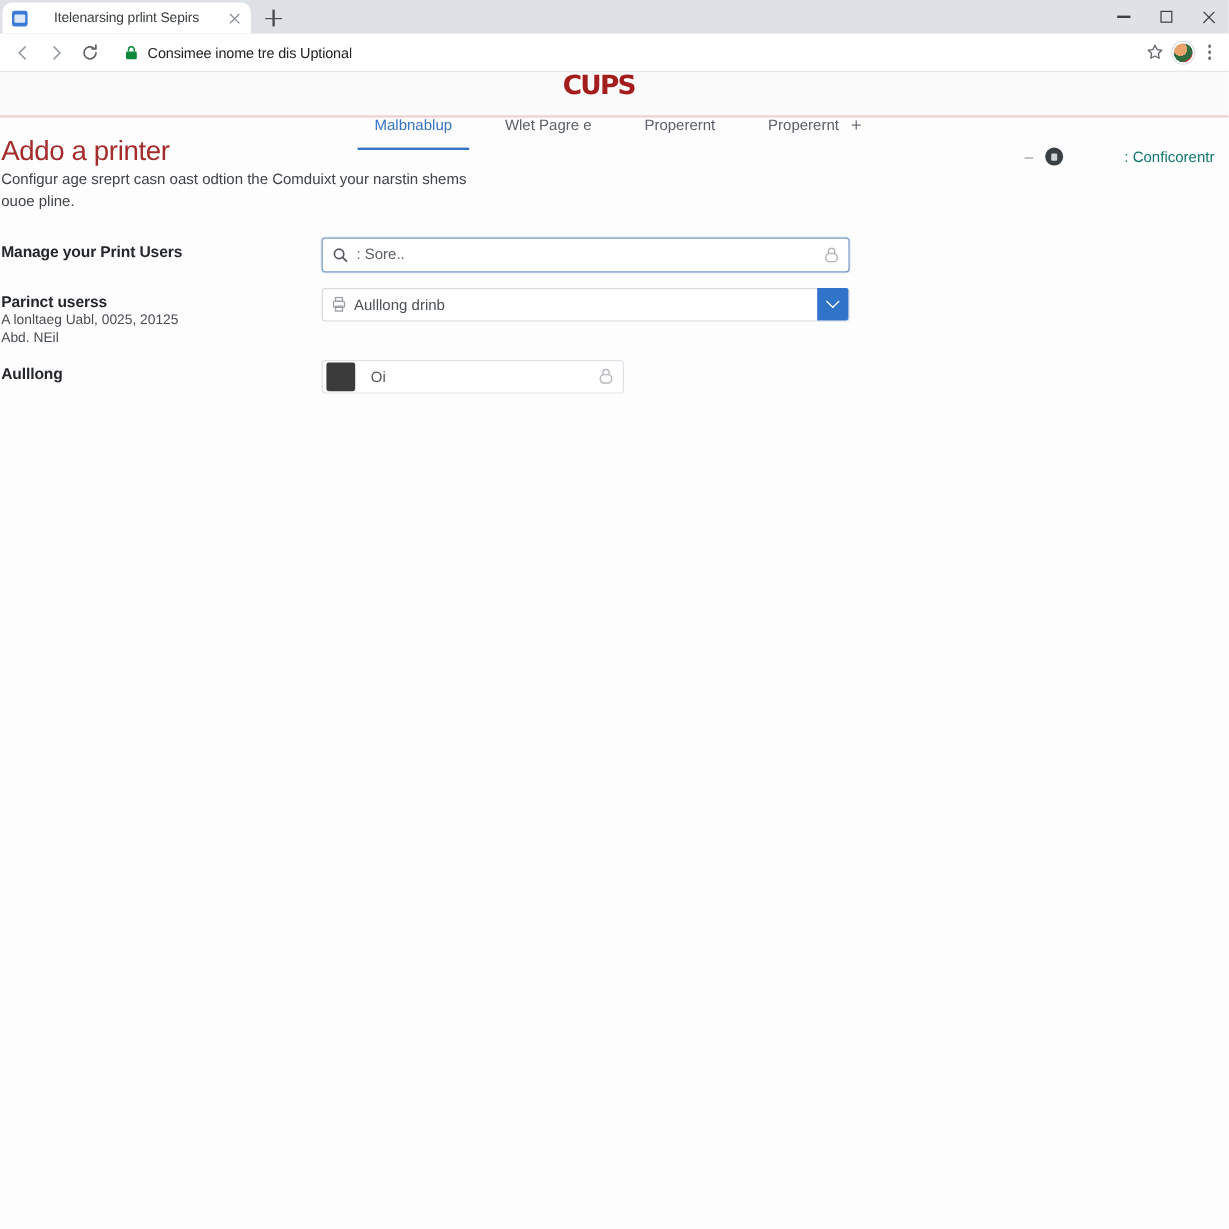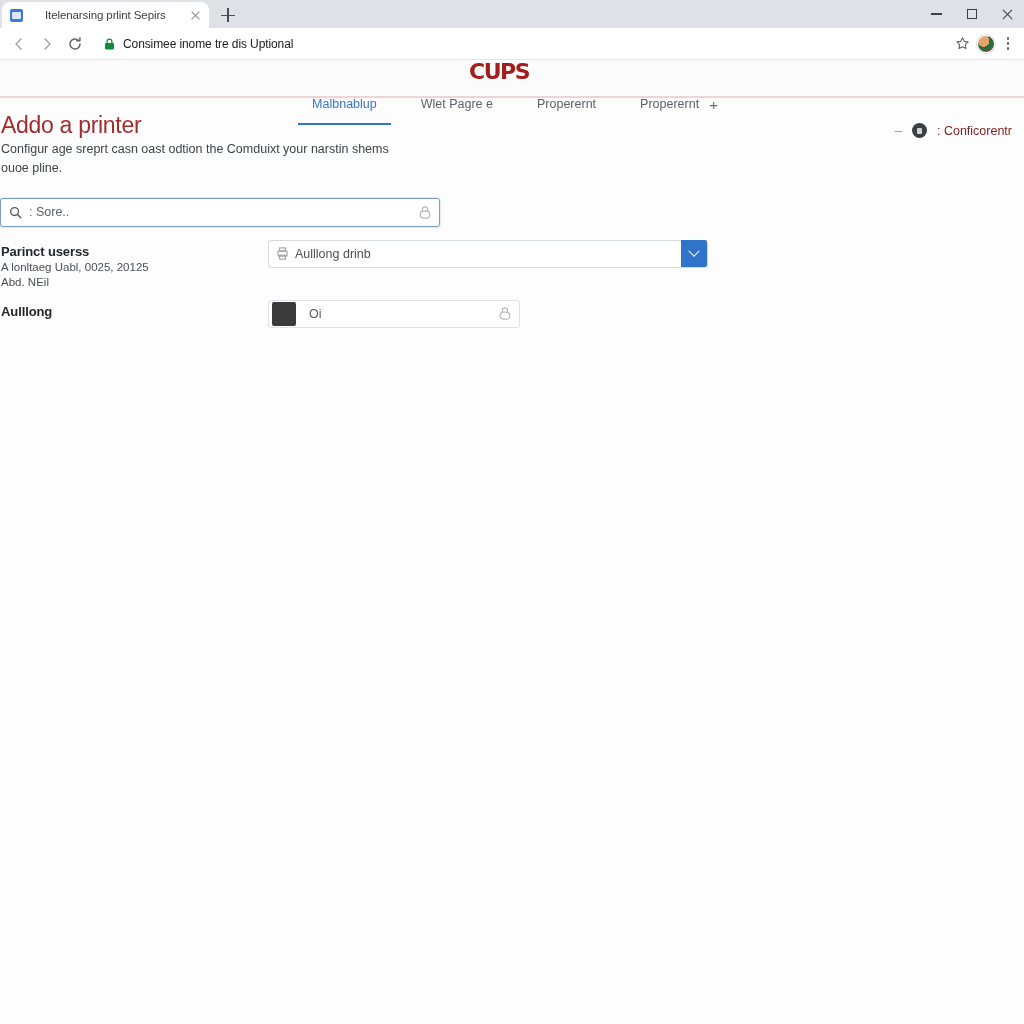--- a/index.html
+++ b/index.html
@@ -221,23 +221,24 @@
   }
   .ab-dot::after {
     content: "";
     position: absolute; left: 5px; top: 4.5px;
     width: 5px; height: 6px;
     background: #cfd3d7;
     border-radius: 1px;
   }
   .ab-label {
     font-size: 12.5px;
-    color: #7f1d1d;
+    color: #0f766e;
     white-space: nowrap;
     filter: blur(0.3px);
+    margin-left: 41px;
   }
 
   .content { padding: 14px 0 0 0; position: relative; }
 
   .page-title {
     font-size: 23px;
     color: #a42c2c;
     font-weight: normal;
     letter-spacing: -0.3px;
     padding-left: 1px;
@@ -442,20 +443,23 @@
       </div>
     </div>
 
     <div class="content">
       <h1 class="page-title">Addo a printer</h1>
       <p class="page-desc">Configur age sreprt casn oast odtion the Comduixt your narstin shems ouoe pline.</p>
 
       <div class="form">
 
         <div class="form-row">
+          <div class="form-label">
+            <div class="label-main">Manage your Print Users</div>
+          </div>
           <div class="field-wrap">
             <div class="ctrl search">
               <span class="ico">
                 <svg width="13" height="13" viewBox="0 0 14 14">
                   <circle cx="6" cy="6" r="4.2" fill="none" stroke="#55595e" stroke-width="1.5"></circle>
                   <path d="M9.2 9.2L12.6 12.6" stroke="#55595e" stroke-width="1.6" stroke-linecap="round"></path>
                 </svg>
               </span>
               <span class="ctrl-text">: Sore..</span>
               <span class="ico lockglyph">

